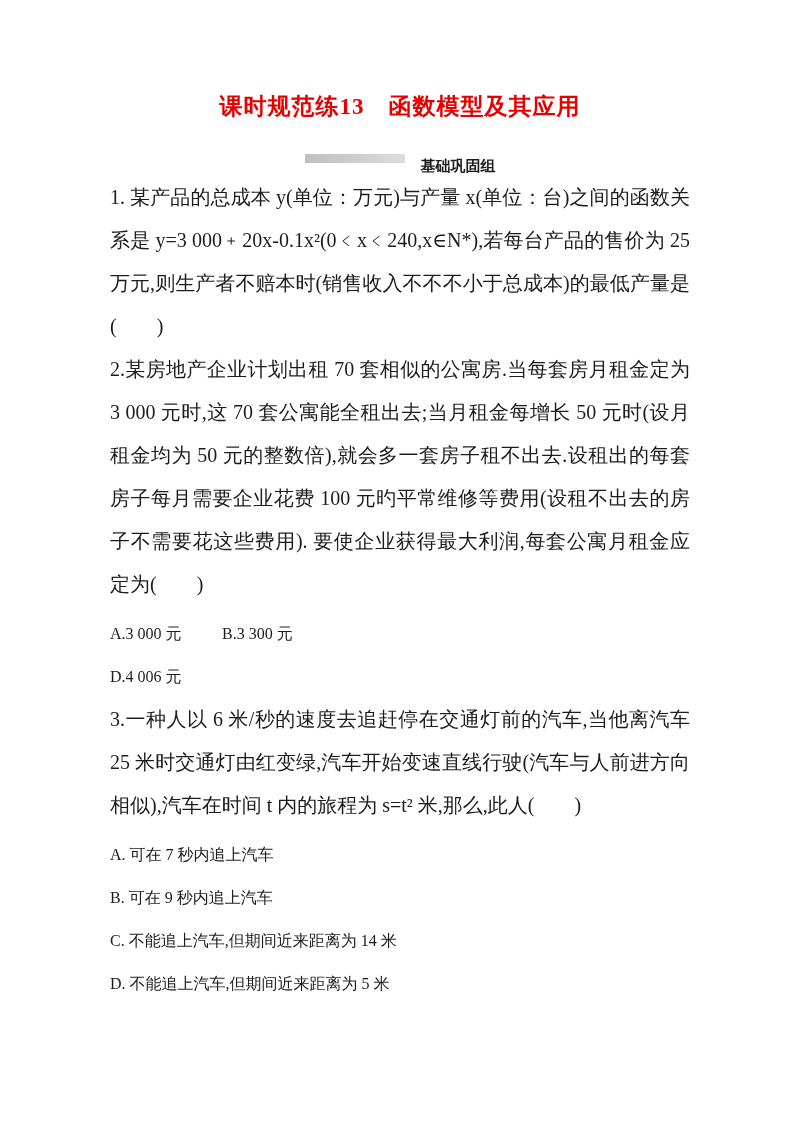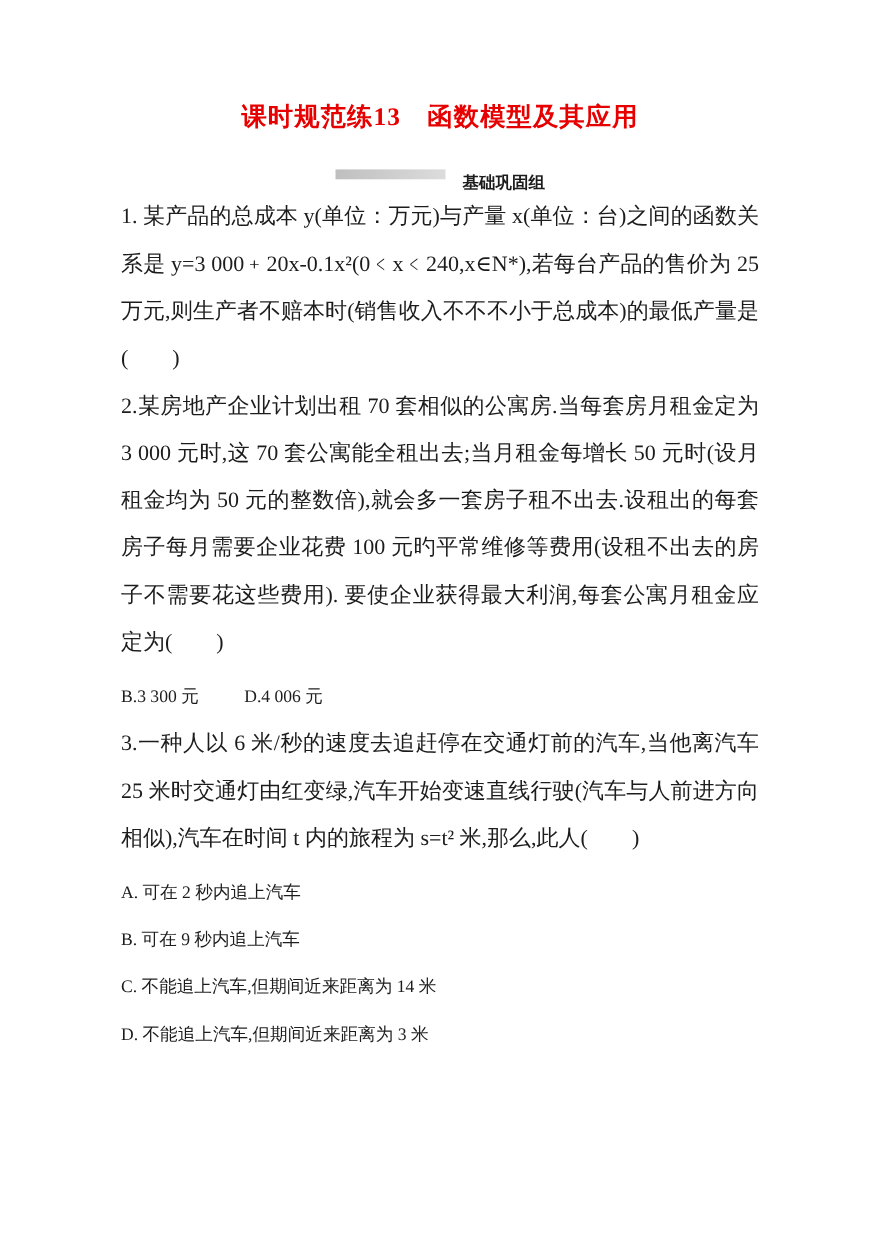--- a/index.html
+++ b/index.html
@@ -81,25 +81,26 @@
 
   <div class="section">
     <span class="bar"></span>
     <span class="section-label">基础巩固组</span>
   </div>
 
   <p class="problem">1. 某产品的总成本 y(单位：万元)与产量 x(单位：台)之间的函数关系是 y=3 000﹢20x-0.1x²(0﹤x﹤240,x∈N*),若每台产品的售价为 25 万元,则生产者不赔本时(销售收入不不不小于总成本)的最低产量是(　　)</p>
 
   <p class="problem">2.某房地产企业计划出租 70 套相似的公寓房.当每套房月租金定为 3 000 元时,这 70 套公寓能全租出去;当月租金每增长 50 元时(设月租金均为 50 元的整数倍),就会多一套房子租不出去.设租出的每套房子每月需要企业花费 100 元旳平常维修等费用(设租不出去的房子不需要花这些费用). 要使企业获得最大利润,每套公寓月租金应定为(　　)</p>
   <div class="opts two-col">
+    <span class="opt">A.3 000 元</span>
     <span class="opt">B.3 300 元</span>
     <span class="opt">D.4 006 元</span>
   </div>
 
   <p class="problem">3.一种人以 6 米/秒的速度去追赶停在交通灯前的汽车,当他离汽车 25 米时交通灯由红变绿,汽车开始变速直线行驶(汽车与人前进方向相似),汽车在时间 t 内的旅程为 s=t² 米,那么,此人(　　)</p>
   <div class="opts list">
-    <span class="opt">A. 可在 2 秒内追上汽车</span>
+    <span class="opt">A. 可在 7 秒内追上汽车</span>
     <span class="opt">B. 可在 9 秒内追上汽车</span>
     <span class="opt">C. 不能追上汽车,但期间近来距离为 14 米</span>
-    <span class="opt">D. 不能追上汽车,但期间近来距离为 3 米</span>
+    <span class="opt">D. 不能追上汽车,但期间近来距离为 5 米</span>
   </div>
 
 </div>
 
 </body></html>

